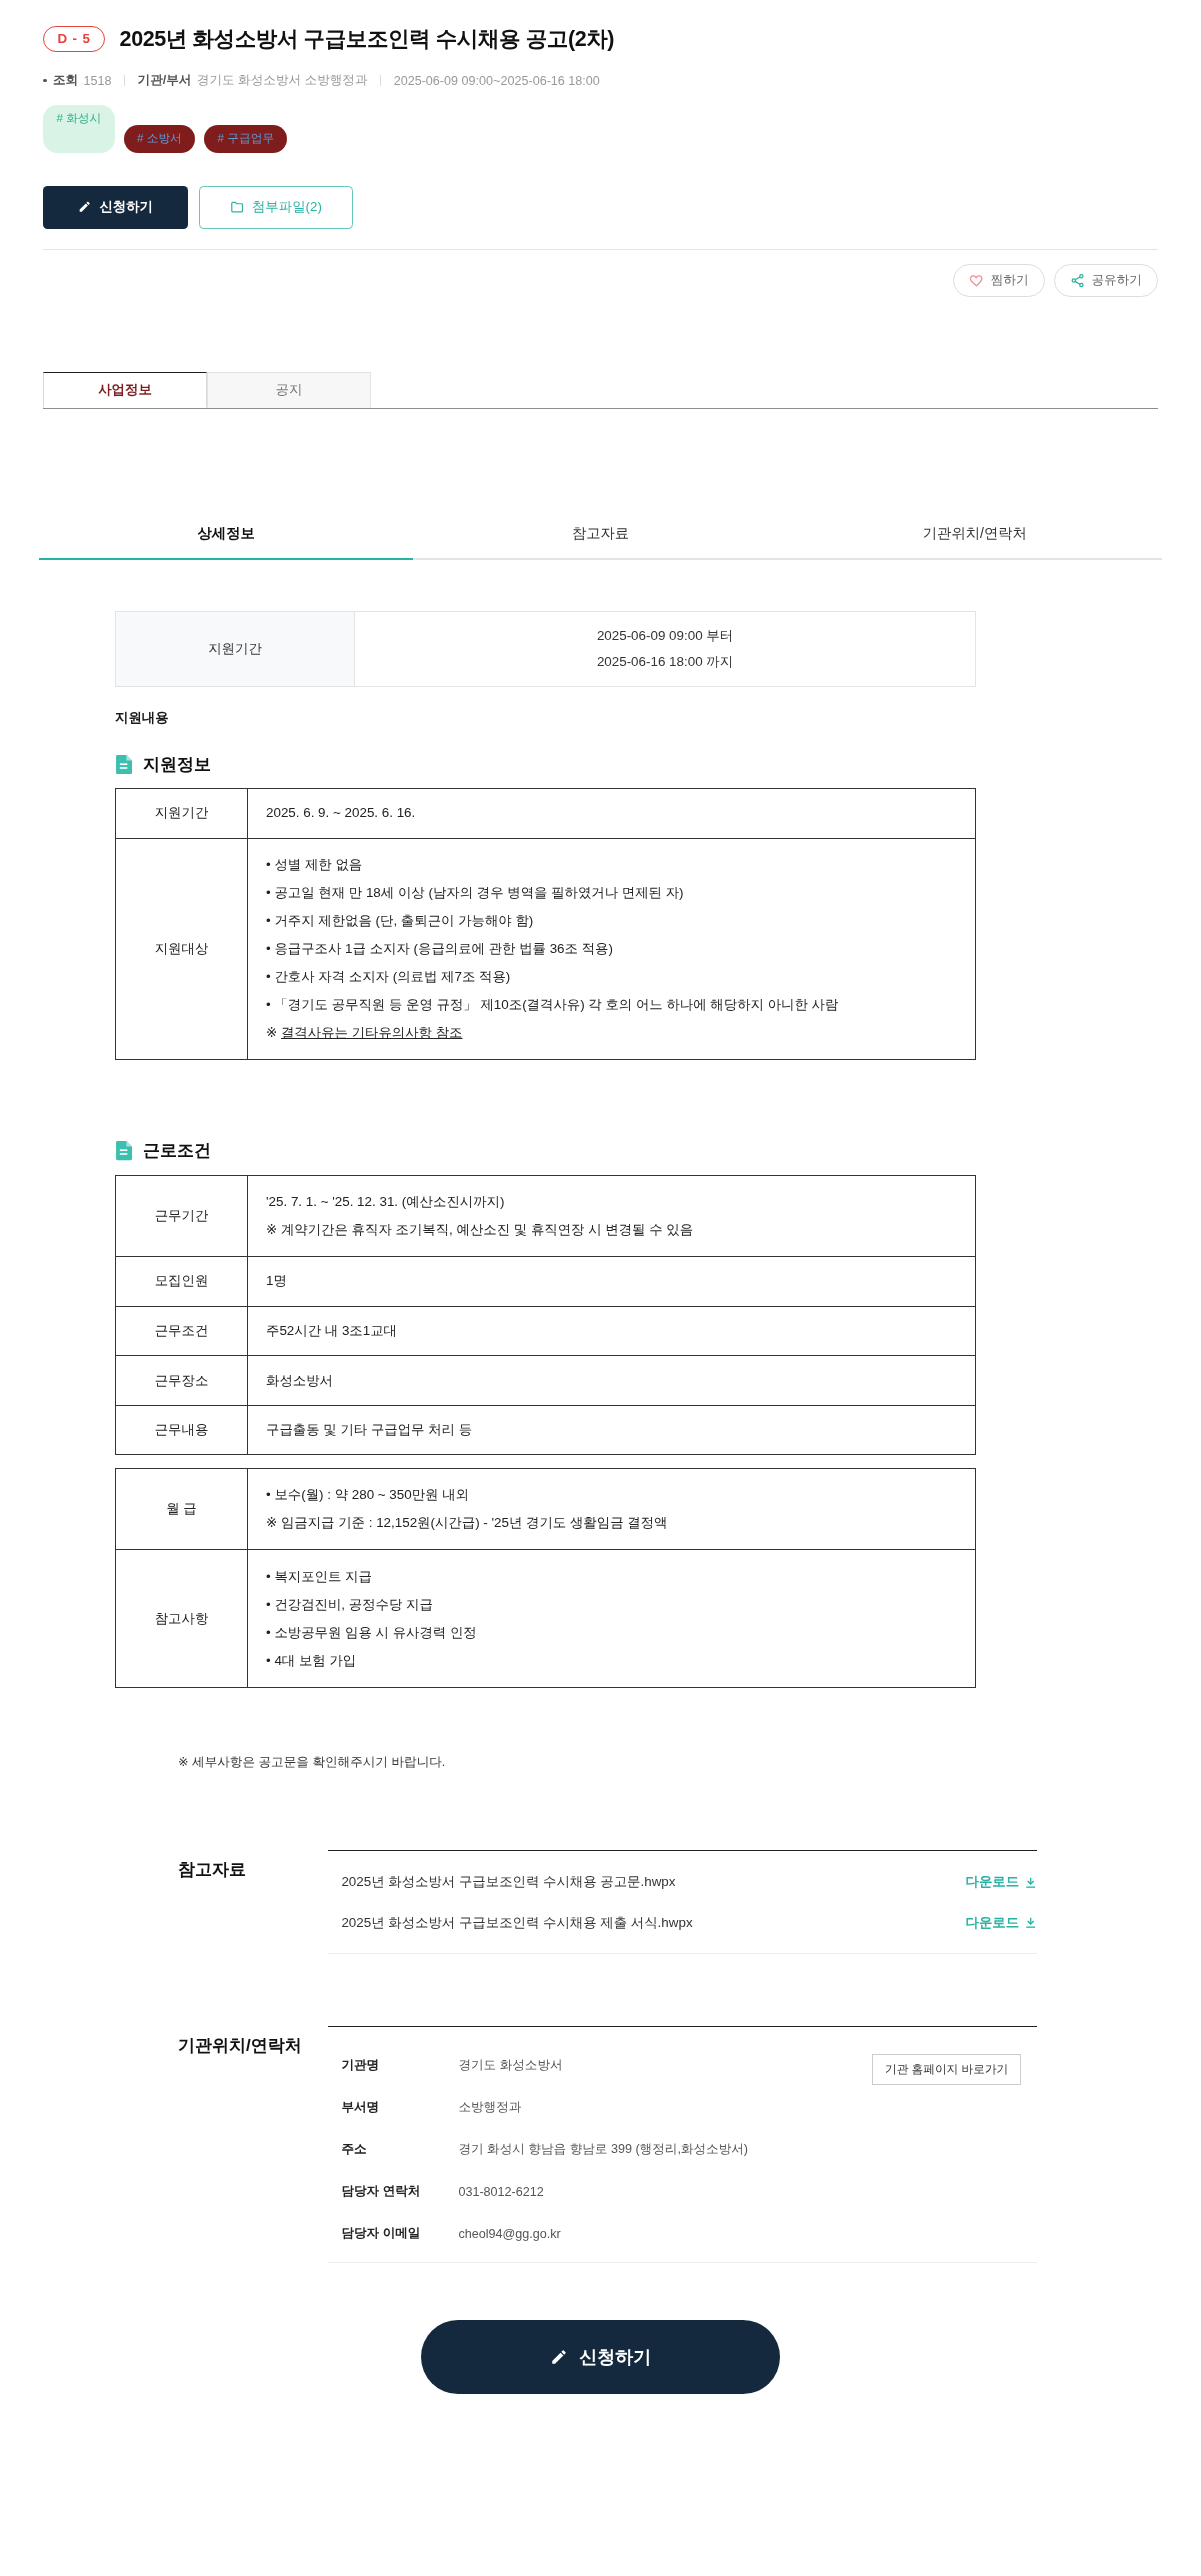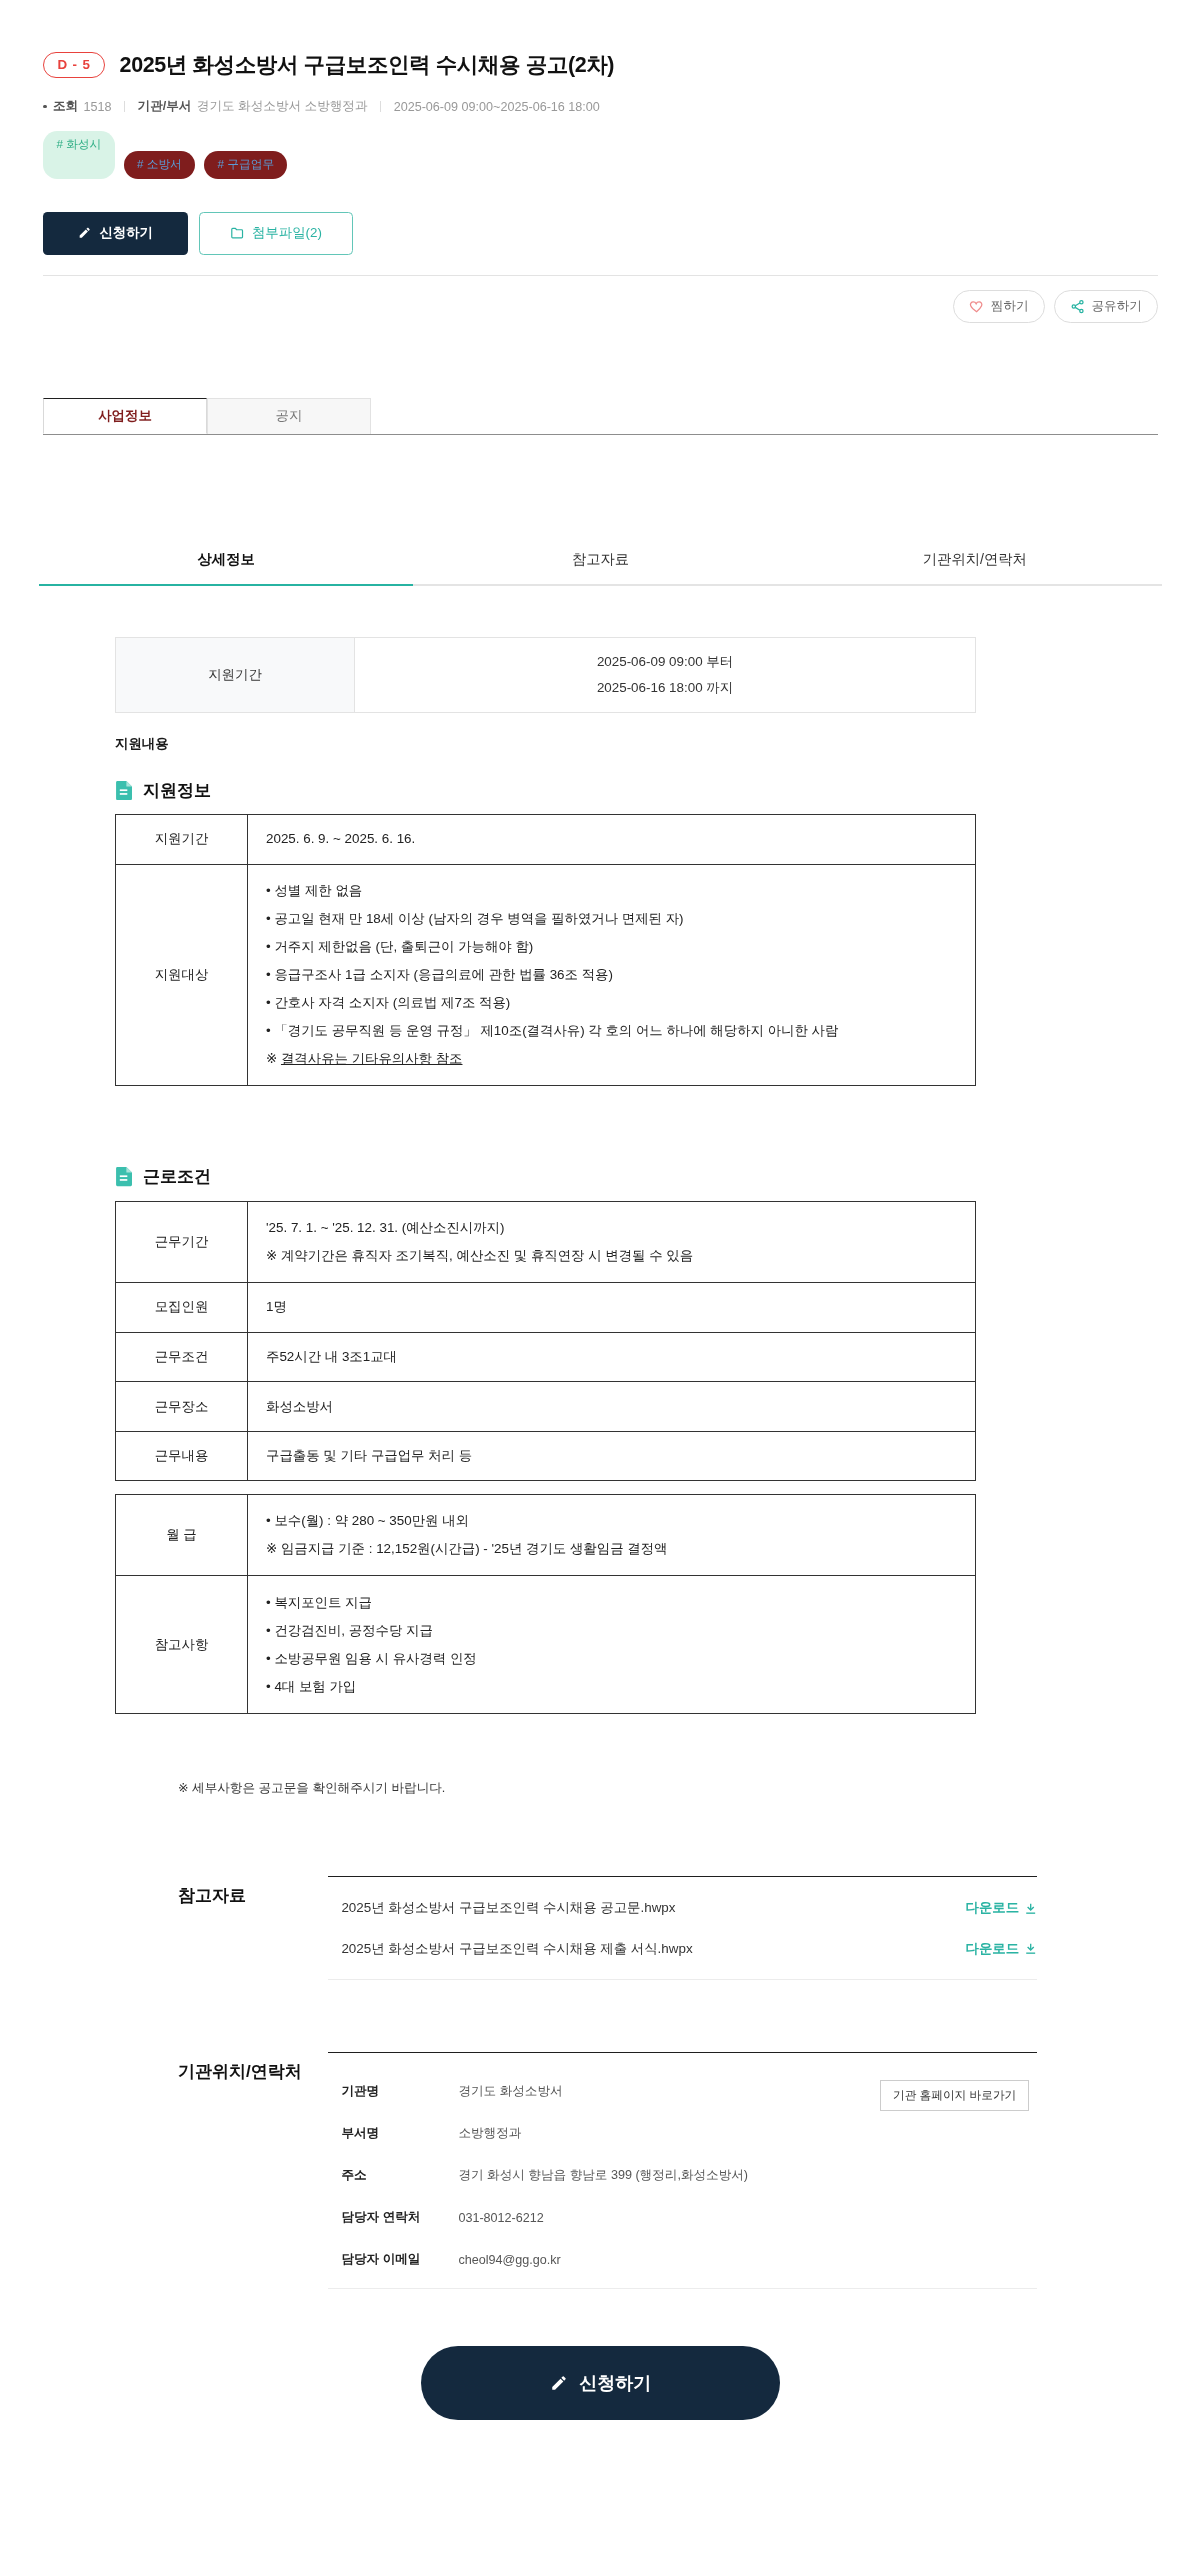--- a/index.html
+++ b/index.html
@@ -4,21 +4,21 @@
 <style>
   * { margin:0; padding:0; box-sizing:border-box; }
   body {
     font-family: "Liberation Sans", "DejaVu Sans", sans-serif;
     background:#ffffff; color:#222;
   }
   .page { width:1201px; background:#fff; padding-bottom:54px; }
 
   
   .hdr { padding:0 43px; }
-  .title-row { display:flex; align-items:center; gap:14.3px; padding-top:50px; }
+  .title-row { display:flex; align-items:center; gap:14.3px; padding-top:24px; }
   .dday {
     border:1.8px solid #e8423d; color:#e8423d; border-radius:15.2px;
     padding:4.5px 13.4px; font-size:13.4px; font-weight:bold; letter-spacing:0.9px;
     background:#fff; flex:0 0 auto;
   }
   .page-title { font-size:21.5px; font-weight:bold; color:#111; letter-spacing:-0.4px; }
 
   .meta-row { display:flex; align-items:center; margin-top:19px; font-size:12.6px; color:#999; }
   .meta-dot { width:3.6px; height:3.6px; border-radius:50%; background:#555; margin-right:6.3px; }
   .meta-row b { color:#555; font-weight:bold; margin-right:5.4px; }
@@ -104,21 +104,21 @@
   .file-row { display:flex; justify-content:space-between; align-items:center; margin-top:22.4px; padding-left:13.4px; }
   .file-name { font-size:13.4px; color:#333; }
   .dl-link { color:#2ab3a3; font-size:13.4px; font-weight:bold; display:flex; align-items:center; gap:4.5px; cursor:pointer; text-decoration:none; }
 
   .side-body.ct { padding-bottom:20px; border-bottom:0.9px solid #ececec; }
   .ct-row { display:flex; align-items:center; margin-top:25px; padding-left:13.4px; position:relative; }
   .ct-row.first { margin-top:30px; }
   .ct-lab { width:117px; font-size:12.6px; font-weight:bold; color:#222; flex:0 0 auto; }
   .ct-val { font-size:12.6px; color:#555; }
   .homepage-btn {
-    position:absolute; right:8px; top:-3.6px;
+    position:absolute; right:16px; top:-3.6px;
     border:0.9px solid #ccc; background:#fff; font-size:11.7px; color:#333;
     padding:7.2px 11.7px; cursor:pointer; font-family:inherit;
   }
 
   
   .big-apply {
     display:flex; margin:57px auto 0; width:359px; height:74px; border:none;
     border-radius:37px; background:#14293e; color:#fff; font-size:18px; font-weight:bold;
     align-items:center; justify-content:center; gap:11.7px; cursor:pointer; font-family:inherit;
   }

